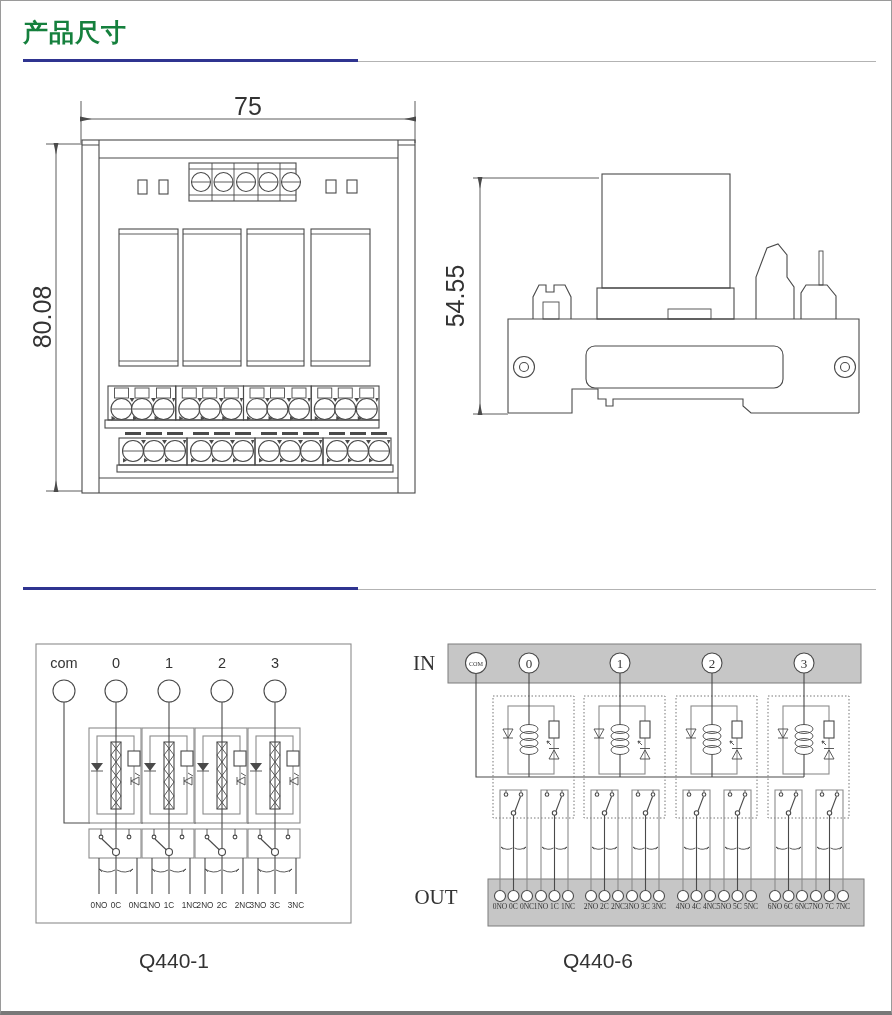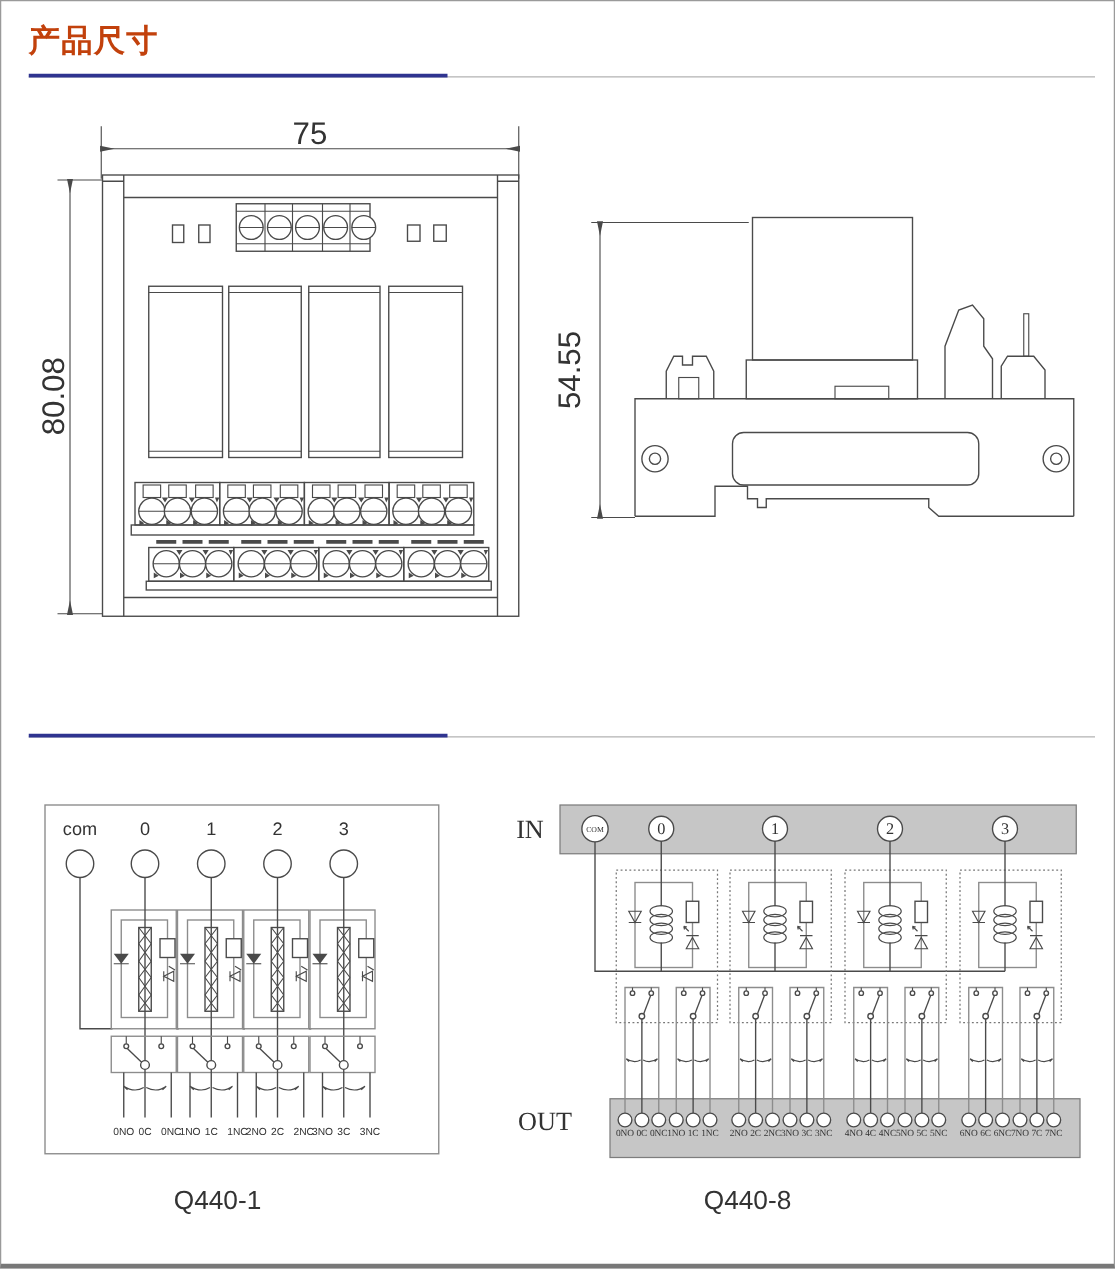--- a/index.html
+++ b/index.html
@@ -1,19 +1,19 @@
 <!DOCTYPE html>
 <html><head>
 <meta charset="utf-8">
 <style>
   html,body{margin:0;padding:0;background:#e8e8e8;}
   .page{position:relative;width:892px;height:1015px;margin:0 auto;background:#fff;
         border:1px solid #9a9a9a;border-bottom:4px solid #787878;box-sizing:border-box;overflow:hidden;}
   .sec-title{position:absolute;left:22px;font-family:"Liberation Sans",sans-serif;
-             font-weight:bold;font-size:25px;color:#c2410c;letter-spacing:1px;}
+             font-weight:bold;font-size:25px;color:#15803d;letter-spacing:1px;}
   #t1{top:15px}
   #t2{top:537px}
   .rule{position:absolute;left:22px;width:853px;height:1px;background:#b3b3b3;}
   .rule .accent{position:absolute;left:0;top:-2px;width:335px;height:3px;background:#2f3490;}
   #r1{top:60px}
   #r2{top:588px}
   .caption{position:absolute;top:948px;width:140px;text-align:left;
            font-family:"Liberation Sans",sans-serif;font-size:21px;color:#333;}
   #cap1{left:138px}
   #cap2{left:562px}
@@ -309,15 +309,15 @@
       <text class="ser" x="331.5" y="268" text-anchor="middle">5C</text>
       <text class="ser" x="345" y="268" text-anchor="middle">5NC</text>
       <text class="ser" x="369" y="268" text-anchor="middle">6NO</text>
       <text class="ser" x="382.5" y="268" text-anchor="middle">6C</text>
       <text class="ser" x="396" y="268" text-anchor="middle">6NC</text>
       <text class="ser" x="410" y="268" text-anchor="middle">7NO</text>
       <text class="ser" x="423.5" y="268" text-anchor="middle">7C</text>
       <text class="ser" x="437" y="268" text-anchor="middle">7NC</text>
     </g>
   </svg>
-  <div class="caption" id="cap2">Q440-8</div>
+  <div class="caption" id="cap2">Q440-6</div>
 
 </div>
 
 </body></html>

